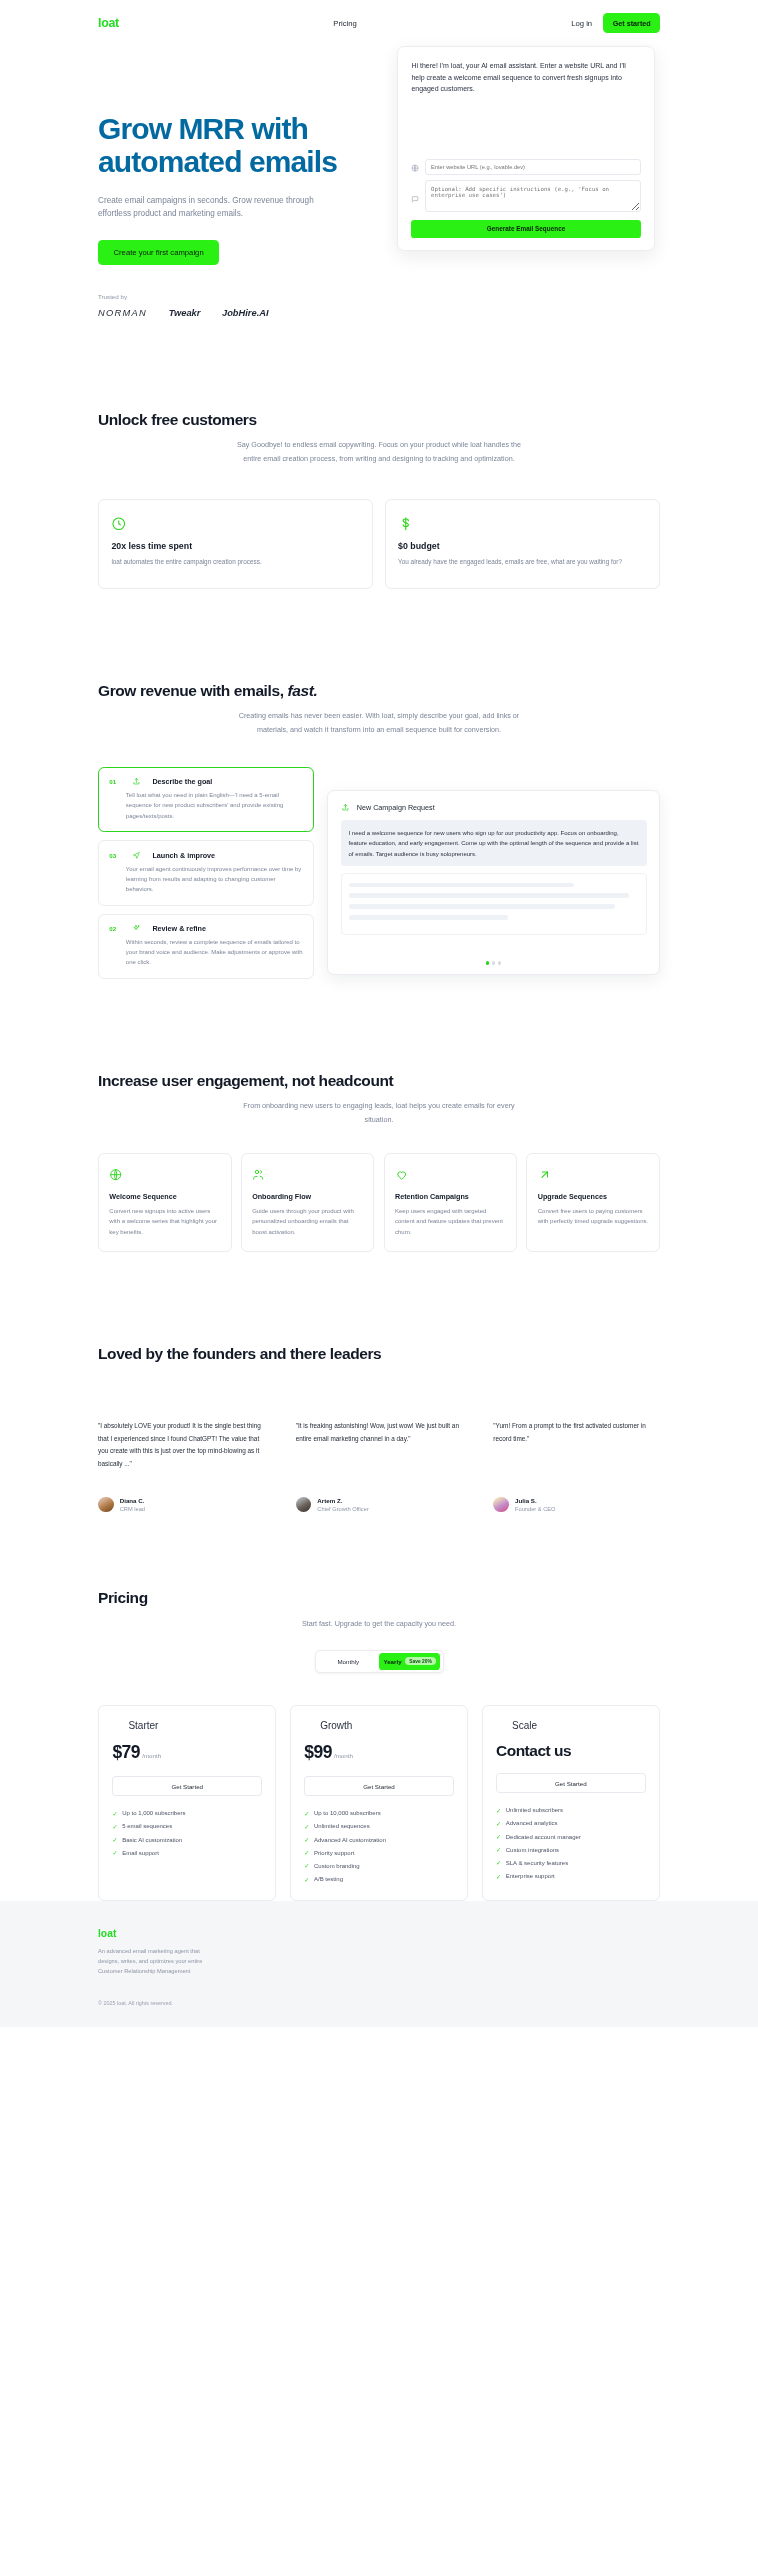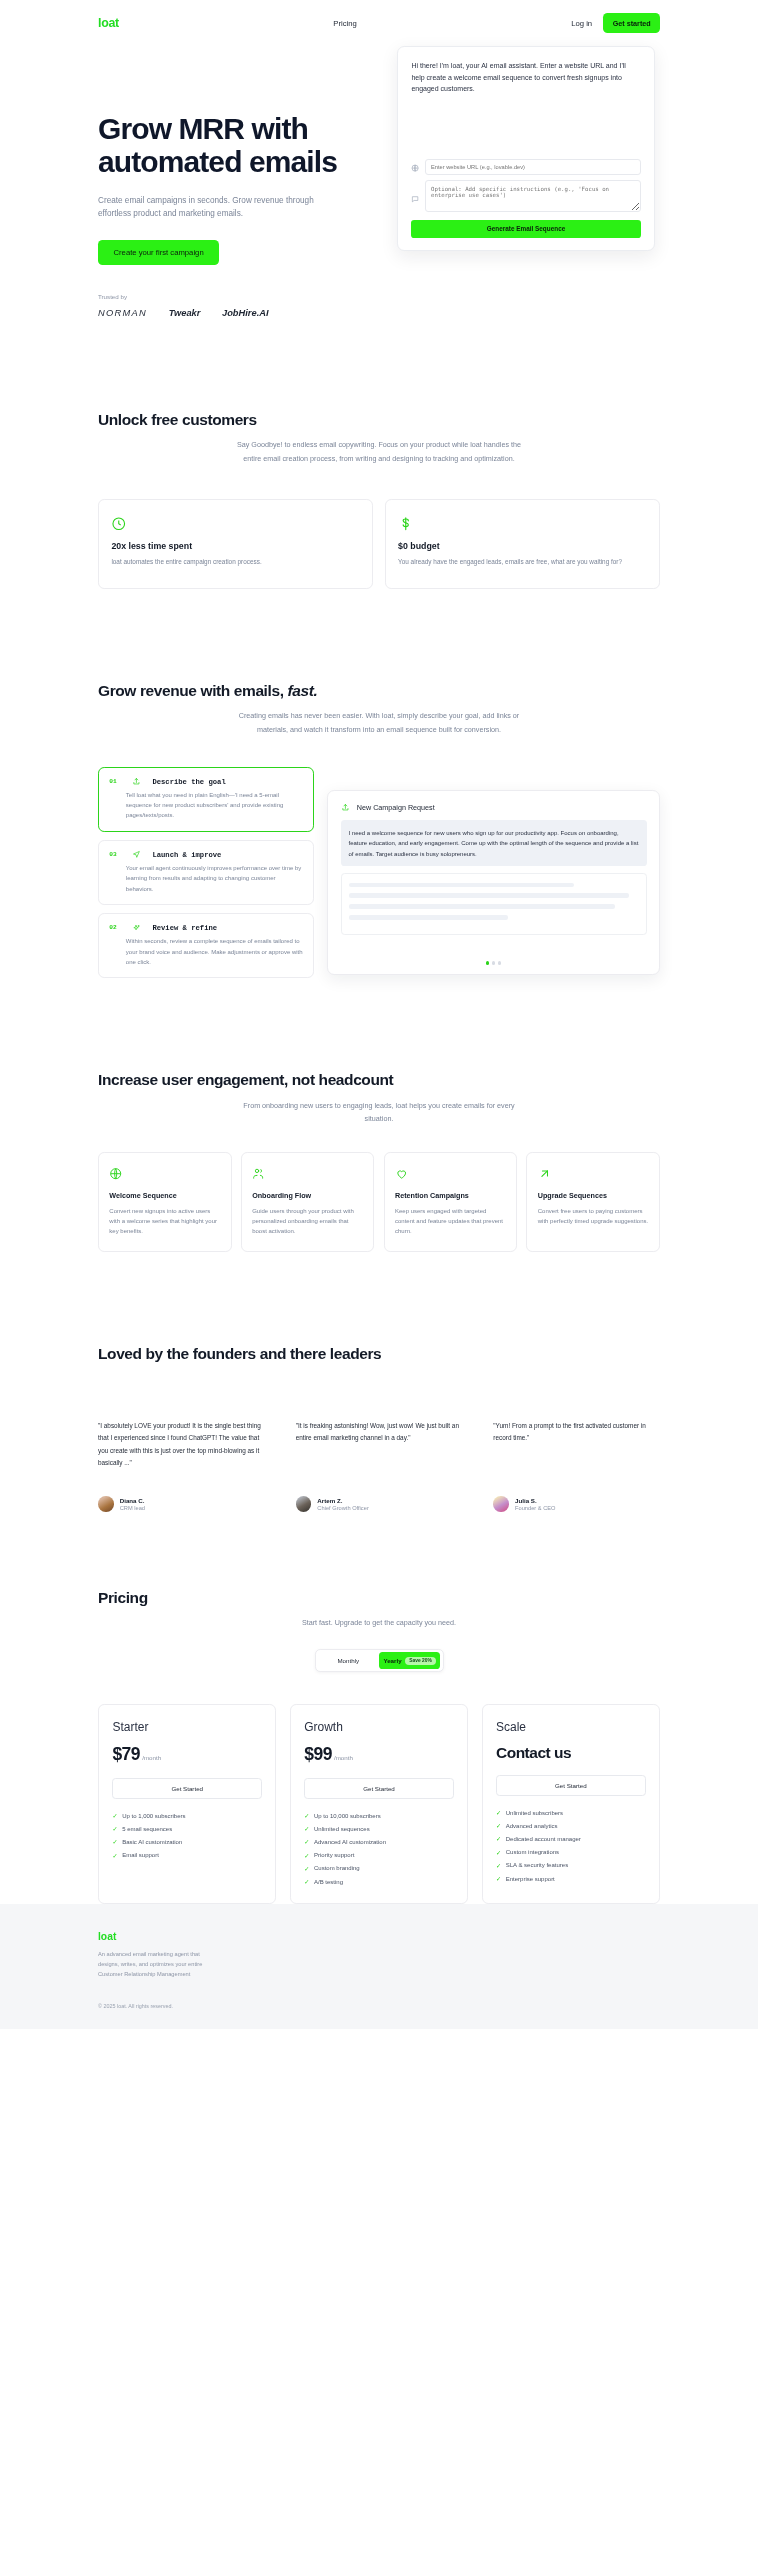--- a/index.html
+++ b/index.html
@@ -26,21 +26,21 @@
     background: #2bf014; color: #06210a; border: none; border-radius: 4.6px;
     font-size: 7.2px; font-weight: 600; padding: 5.7px 9.3px; cursor: pointer;
     font-family: "Liberation Sans", sans-serif;
   }
 
   
   .hero { display: flex; padding: 57px 98px 0 98px; gap: 31px; align-items: flex-start; }
   .hero-left { width: 268px; padding-top: 10.3px; }
   .hero-title {
     font-size: 30px; line-height: 1.08; font-weight: 700; letter-spacing: -0.9px;
-    color: #0f172a;
+    color: #0369a1;
   }
   .hero-sub {
     margin-top: 15.5px; font-size: 8.2px; line-height: 1.6; color: #7b8598; max-width: 216px;
   }
   .hero-cta {
     margin-top: 20.6px; display: inline-block; background: #2bf014; color: #0a1f0c;
     border: none; border-radius: 4.6px; padding: 7.7px 15.5px; font-size: 7.7px; font-weight: 500;
     cursor: pointer; font-family: "Liberation Sans", sans-serif;
   }
   .trusted-label { margin-top: 28px; font-size: 6.2px; color: #8d95a6; }
@@ -91,21 +91,21 @@
   .stat-title { margin-top: 7px; font-size: 8.8px; font-weight: 700; color: #131a27; }
   .stat-desc { margin-top: 6.2px; font-size: 6.4px; line-height: 1.65; color: #7b8598; }
 
   
   .steps-wrap { margin-top: 31px; display: flex; gap: 13.4px; align-items: flex-start; }
   .steps-col { width: 216px; display: flex; flex-direction: column; gap: 8.2px; }
   .step-card {
     border: 0.5px solid #ececf0; border-radius: 6.2px; padding: 9.3px 10.3px 10.3px 10.3px; background: #fff;
   }
   .step-card.active { border-color: #2bd41a; }
-  .step-head { display: flex; align-items: center; gap: 12px; font-family: Liberation Mono, monospace; }
+  .step-head { display: flex; align-items: center; gap: 12px; }
   .step-num { font-size: 6.2px; color: #2bd41a; font-weight: 600; width: 10.3px; }
   .step-ico { color: #2bd41a; display: flex; align-items: center; }
   .step-title { font-size: 7.2px; font-weight: 700; color: #131a27; }
   .step-desc { margin-top: 4.1px; margin-left: 16.5px; font-size: 6px; line-height: 1.7; color: #7b8598; }
 
   .preview-card {
     flex: 1; background: #fff; border: 0.5px solid #ececf0; border-radius: 7.2px;
     box-shadow: 0 4.1px 15.5px rgba(20,25,40,.07); padding: 12.4px; margin-top: 23px; min-height: 185px;
     position: relative;
   }
@@ -154,21 +154,21 @@
     color: #1e2532; cursor: pointer; display: flex; align-items: center; justify-content: center; gap: 3.6px;
   }
   .pt-opt.on { background: #2bf014; color: #07210a; font-weight: 600; }
   .pt-save {
     background: #b6f7a8; color: #0d4a16; font-size: 4.9px; padding: 1.5px 4.1px; border-radius: 4.6px; font-weight: 600;
   }
   .price-wrap { margin-top: 32px; display: flex; gap: 13.4px; }
   .price-card {
     flex: 1; border: 0.5px solid #ececf0; border-radius: 6.2px; padding: 14.4px 13.4px 17.5px 13.4px; background: #fff;
   }
-  .pc-name { font-size: 12px; color: #2a3142; }
+  .pc-name { font-size: 10px; color: #2a3142; margin-left: 16px; }
   .pc-price { margin-top: 10.3px; font-size: 17.5px; font-weight: 700; color: #131a27; letter-spacing: -0.5px; }
   .pc-price .per { font-size: 6.2px; font-weight: 400; color: #8d95a6; letter-spacing: 0; margin-left: 2.1px; }
   .pc-price.contact { font-size: 15.5px; }
   .pc-btn {
     margin-top: 13.4px; width: 100%; border: 0.5px solid #e7e9ee; border-radius: 3.6px; background: #fff;
     padding: 5.7px 0; font-size: 6.2px; color: #1e2532; cursor: pointer;
     font-family: "Liberation Sans", sans-serif;
   }
   .pc-feats { margin-top: 13.4px; display: flex; flex-direction: column; gap: 6.2px; }
   .pc-feat { display: flex; align-items: center; gap: 4.6px; font-size: 6px; color: #4a5365; }

